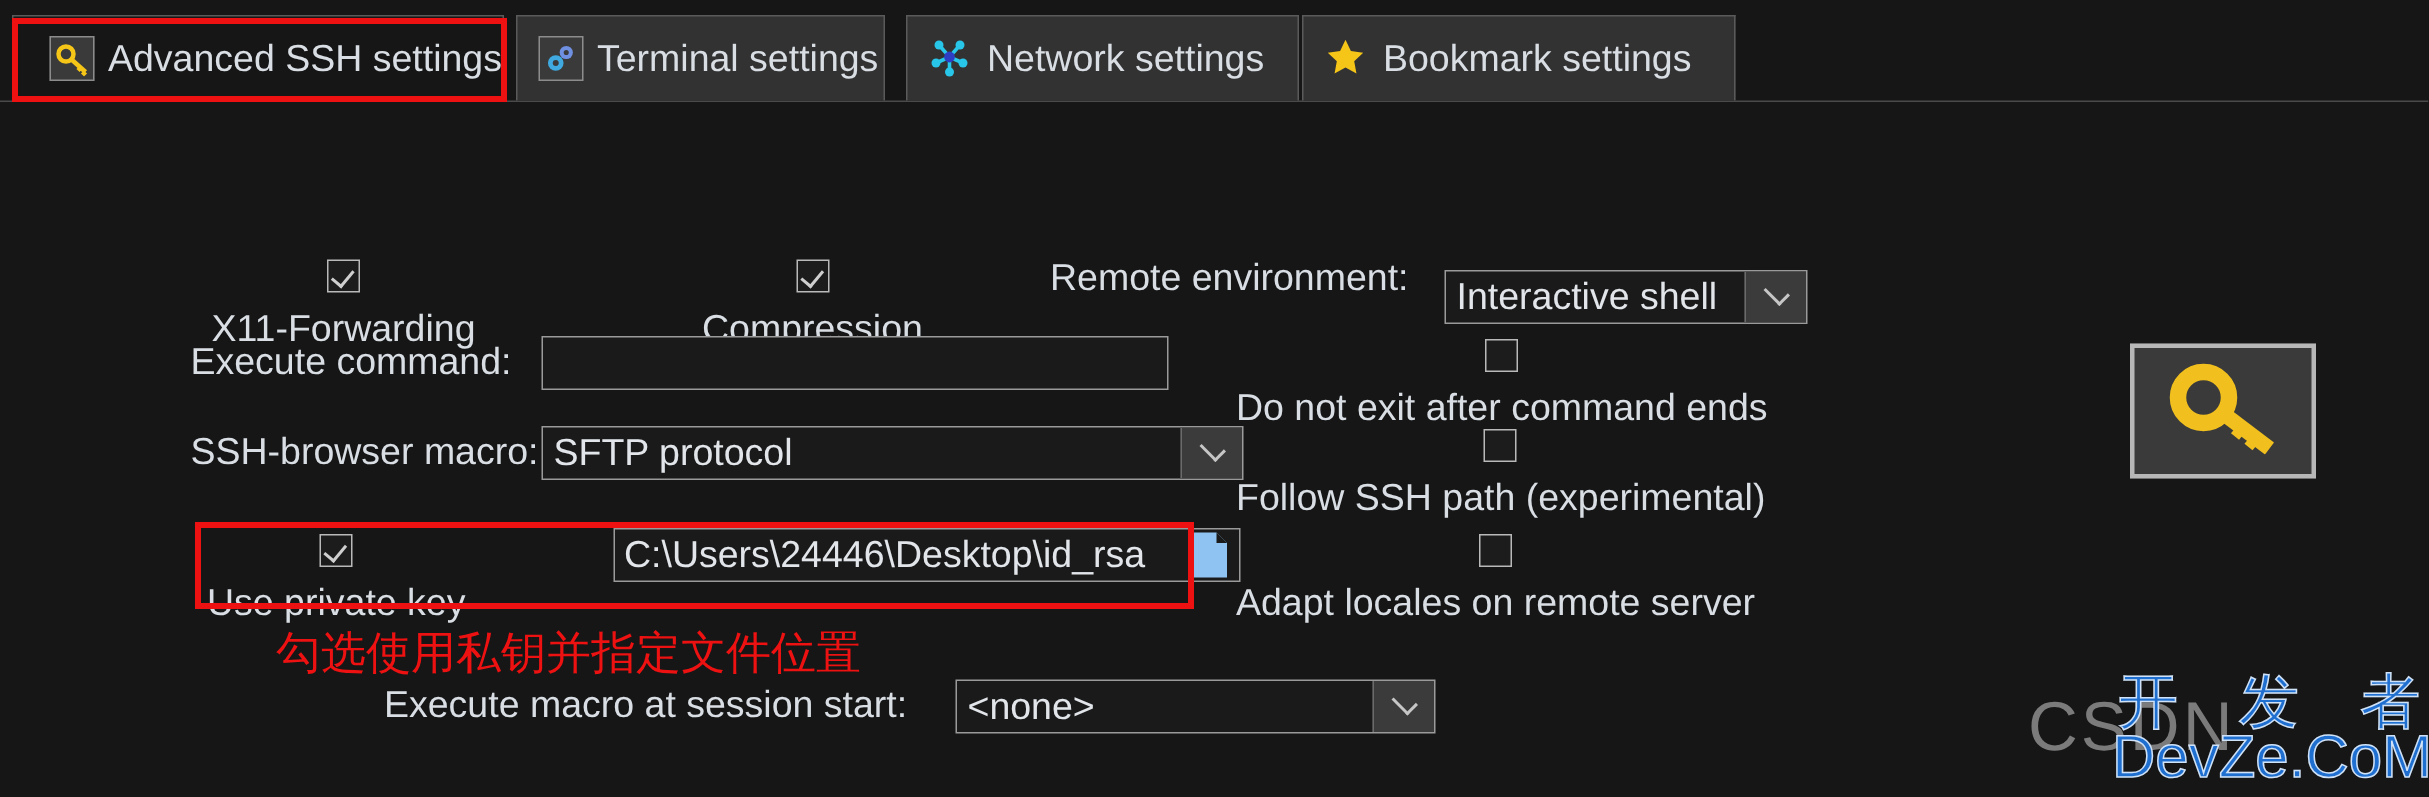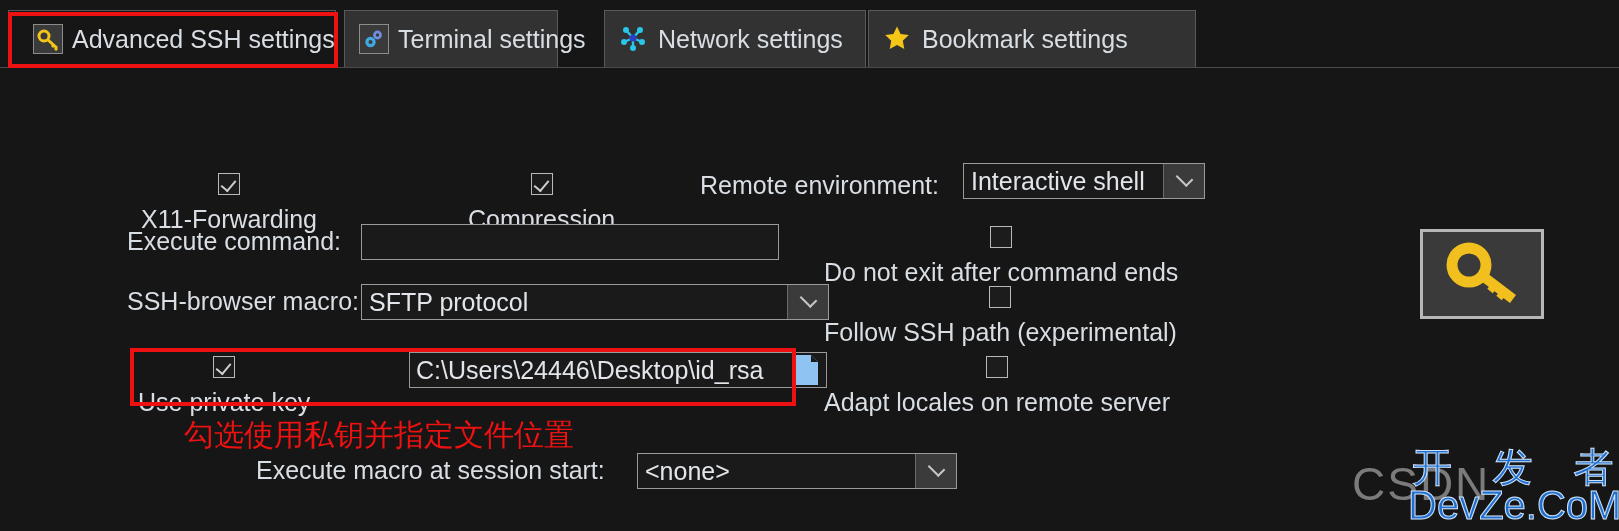--- a/index.html
+++ b/index.html
@@ -224,21 +224,21 @@
     <span class="tab-icon tab-icon-framed">
       <svg width="24" height="24" viewBox="0 0 24 24">
         <circle cx="8" cy="9" r="5" fill="none" stroke="#f5c518" stroke-width="3"></circle>
         <path d="M11.5 12.5 L21 21" stroke="#f5c518" stroke-width="3" fill="none"></path>
         <path d="M18 18 L16 20 M21 21 L19 23" stroke="#f5c518" stroke-width="3" fill="none"></path>
       </svg>
     </span>
     <span>Advanced SSH settings</span>
   </div>
 
-  <div class="tab" style="left:344px; width:214px;">
+  <div class="tab" style="left:344px; width:246px;">
     <span class="tab-icon tab-icon-framed">
       <svg width="24" height="24" viewBox="0 0 24 24">
         <g fill="#6f8fe0">
           <circle cx="15.5" cy="8" r="4.4"></circle>
         </g>
         <circle cx="15.5" cy="8" r="1.7" fill="#3a3a3a"></circle>
         <g fill="#3fa9e0">
           <circle cx="8.5" cy="15" r="5.2"></circle>
         </g>
         <circle cx="8.5" cy="15" r="2" fill="#3a3a3a"></circle>
@@ -259,21 +259,21 @@
           <circle cx="5" cy="18" r="3"></circle>
             <circle cx="23" cy="18" r="3"></circle>
           <circle cx="14" cy="24" r="3"></circle>
         </g>
         <circle cx="14" cy="14" r="3.6" fill="#2d3ec4"></circle>
       </svg>
     </span>
     <span>Network settings</span>
   </div>
 
-  <div class="tab" style="left:868px; width:328px;">
+  <div class="tab" style="left:868px; width:289px;">
     <span class="tab-icon">
       <svg width="28" height="28" viewBox="0 0 28 28">
         <path d="M14 2.5 L17.6 10 L25.8 11.1 L19.8 16.8 L21.3 25 L14 21 L6.7 25 L8.2 16.8 L2.2 11.1 L10.4 10 Z" fill="#f5c518"></path>
       </svg>
     </span>
     <span>Bookmark settings</span>
   </div>
 </div>
 
 <div class="form">
@@ -288,21 +288,21 @@
   <div class="row" style="left:468px; top:105px;">
     <span class="cb-wrap">
       <span class="cbox checked"></span>
       <span class="lbl">Compression</span>
     </span>
   </div>
 
   <div class="row" style="left:700px; top:103px;">
     <span class="lbl">Remote environment:</span>
   </div>
-  <div class="combo" style="position:absolute; left:963px; top:95px; width:242px;">
+  <div class="combo" style="position:absolute; left:963px; top:112px; width:242px;">
     <span class="ctext">Interactive shell</span>
     <span class="carrow">
       <span class="chev"></span>
     </span>
   </div>
 
   <div class="row" style="left:127px; top:159px;">
     <span class="lbl">Execute command:</span>
   </div>
   <div class="field" style="position:absolute; left:361px; top:156px; width:418px;">

